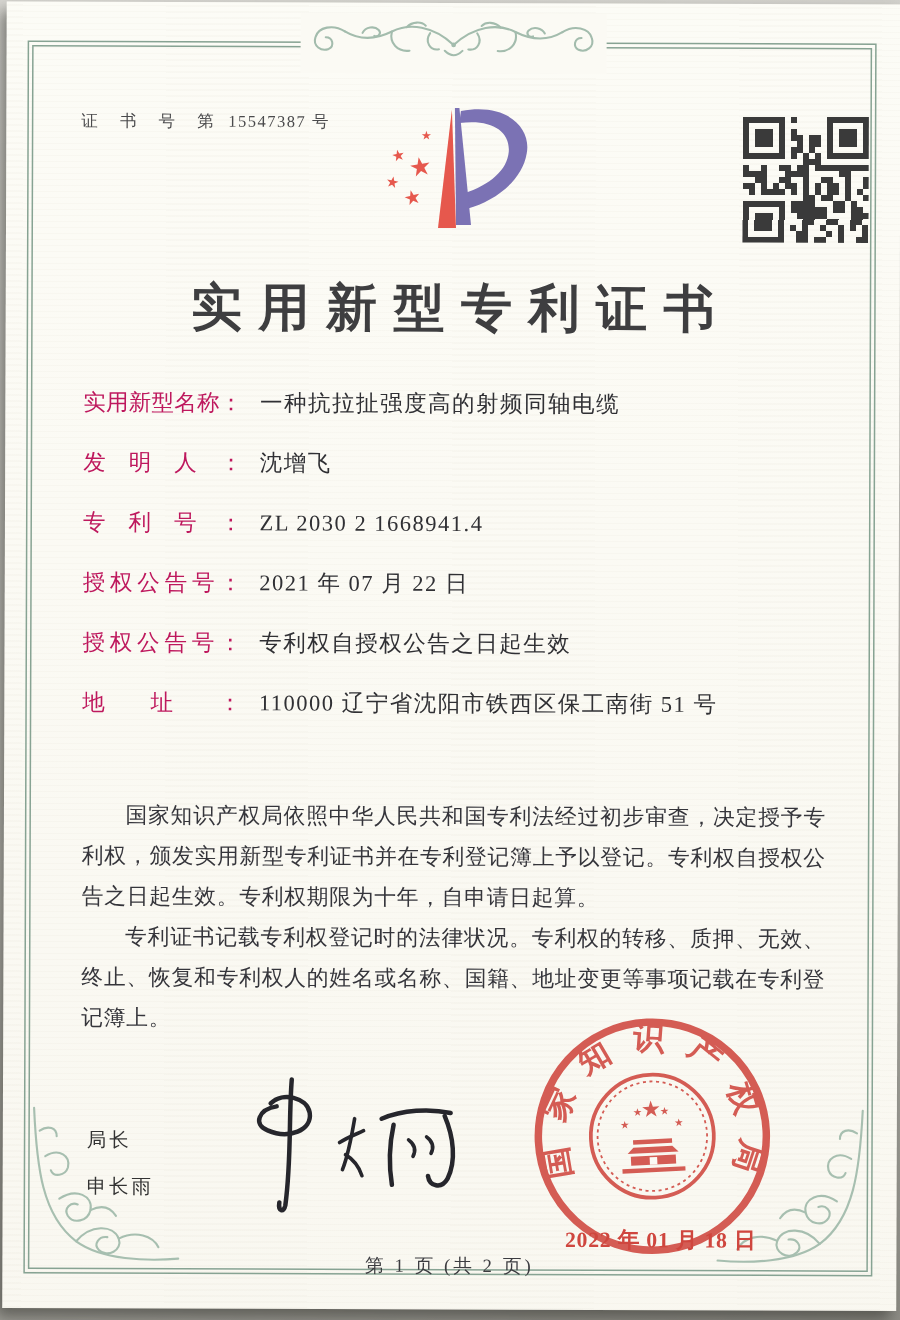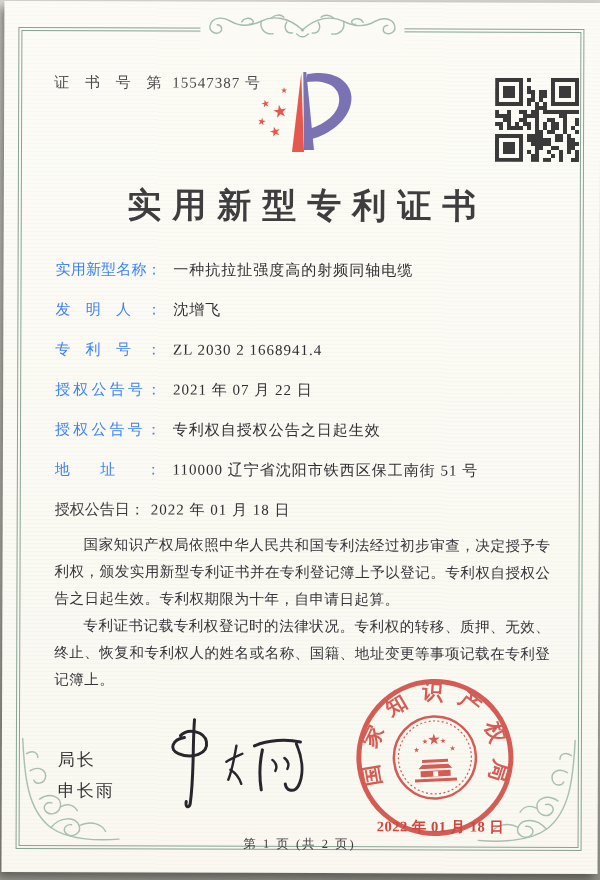--- a/index.html
+++ b/index.html
@@ -30,47 +30,47 @@
   }
   .ornament-top{
     position:absolute;top:7px;left:50%;transform:translateX(-50%);
     background:#fbfaf4;padding:0 4px;line-height:0;
   }
   .ornament-corner{position:absolute;bottom:26px;line-height:0;}
   .ornament-corner.left{left:17px;}
   .ornament-corner.right{right:19px;transform:scaleX(-1);}
   .cert-no{
     position:absolute;left:50px;top:72px;
-    font-size:15px;color:#4a4a4c;letter-spacing:1px;
+    font-size:11px;color:#4a4a4c;letter-spacing:1px;
   }
   .cert-no .sp{letter-spacing:6px;}
   .logo{position:absolute;left:253px;top:62px;line-height:0;}
   .qr{position:absolute;left:491px;top:75px;width:84px;height:84px;line-height:0;}
   .title{
     position:absolute;left:0;right:0;top:181px;text-align:center;
     font-size:34px;font-weight:600;color:#3e3e40;
     letter-spacing:11px;padding-left:11px;
   }
   .fields{position:absolute;left:52px;right:44px;top:258px;font-size:15px;color:#303034;}
   .frow{line-height:20px;margin-bottom:20px;white-space:nowrap;}
   .flabel{
     display:inline-block;width:106px;vertical-align:top;
-    text-align:justify;text-align-last:justify;margin-right:8px;color:#3b82f6;
+    text-align:justify;text-align-last:justify;margin-right:8px;color:#be185d;
   }
   .fvalue{letter-spacing:1px;}
   .grant-row{display:flex;line-height:20px;}
   .grant-row .pair1{width:248px;}
   .glabel{margin-right:6px;color:#3a3a3e;}
   .paras{
     position:absolute;left:52px;right:48px;top:530px;
     font-size:14.5px;line-height:27px;color:#35353b;
     text-align:justify;letter-spacing:.5px;
   }
   .paras p{margin:0;text-indent:2em;}
-  .director{position:absolute;left:56px;top:743px;font-size:17px;color:#333;letter-spacing:2px;line-height:31px;}
+  .director{position:absolute;left:56px;top:743px;font-size:13px;color:#333;letter-spacing:2px;line-height:31px;}
   .signature{position:absolute;left:146px;top:714px;line-height:0;}
   .seal{position:absolute;left:350px;top:672px;line-height:0;opacity:.92;}
   .seal-date{
     position:absolute;left:375px;top:815px;
     font-size:14.5px;font-weight:600;color:var(--seal-red,#cf463e);letter-spacing:.5px;
   }
   .footer{
     position:absolute;left:0;right:0;top:834px;text-align:center;
     font-size:12.5px;color:#3c3c40;letter-spacing:2px;
   }
@@ -406,23 +406,20 @@
     </div>
     <div class="frow">
       <span class="flabel">授权公告号：</span>
       <span class="fvalue">专利权自授权公告之日起生效</span>
     </div>
     <div class="frow">
       <span class="flabel">地址：</span>
       <span class="fvalue">110000 辽宁省沈阳市铁西区保工南街 51 号</span>
     </div>
     <div class="grant-row">
-      <span class="pair1">
-        <span class="glabel">授权公告日：</span><span class="fvalue">2022 年 01 月 18 日</span>
-      </span>
     </div>
   </div>
 
   <div class="paras">
     <p>国家知识产权局依照中华人民共和国专利法经过初步审查，决定授予专利权，颁发实用新型专利证书并在专利登记簿上予以登记。专利权自授权公告之日起生效。专利权期限为十年，自申请日起算。</p>
     <p>专利证书记载专利权登记时的法律状况。专利权的转移、质押、无效、终止、恢复和专利权人的姓名或名称、国籍、地址变更等事项记载在专利登记簿上。</p>
   </div>
 
   <div class="director">
     <div>局长</div>

